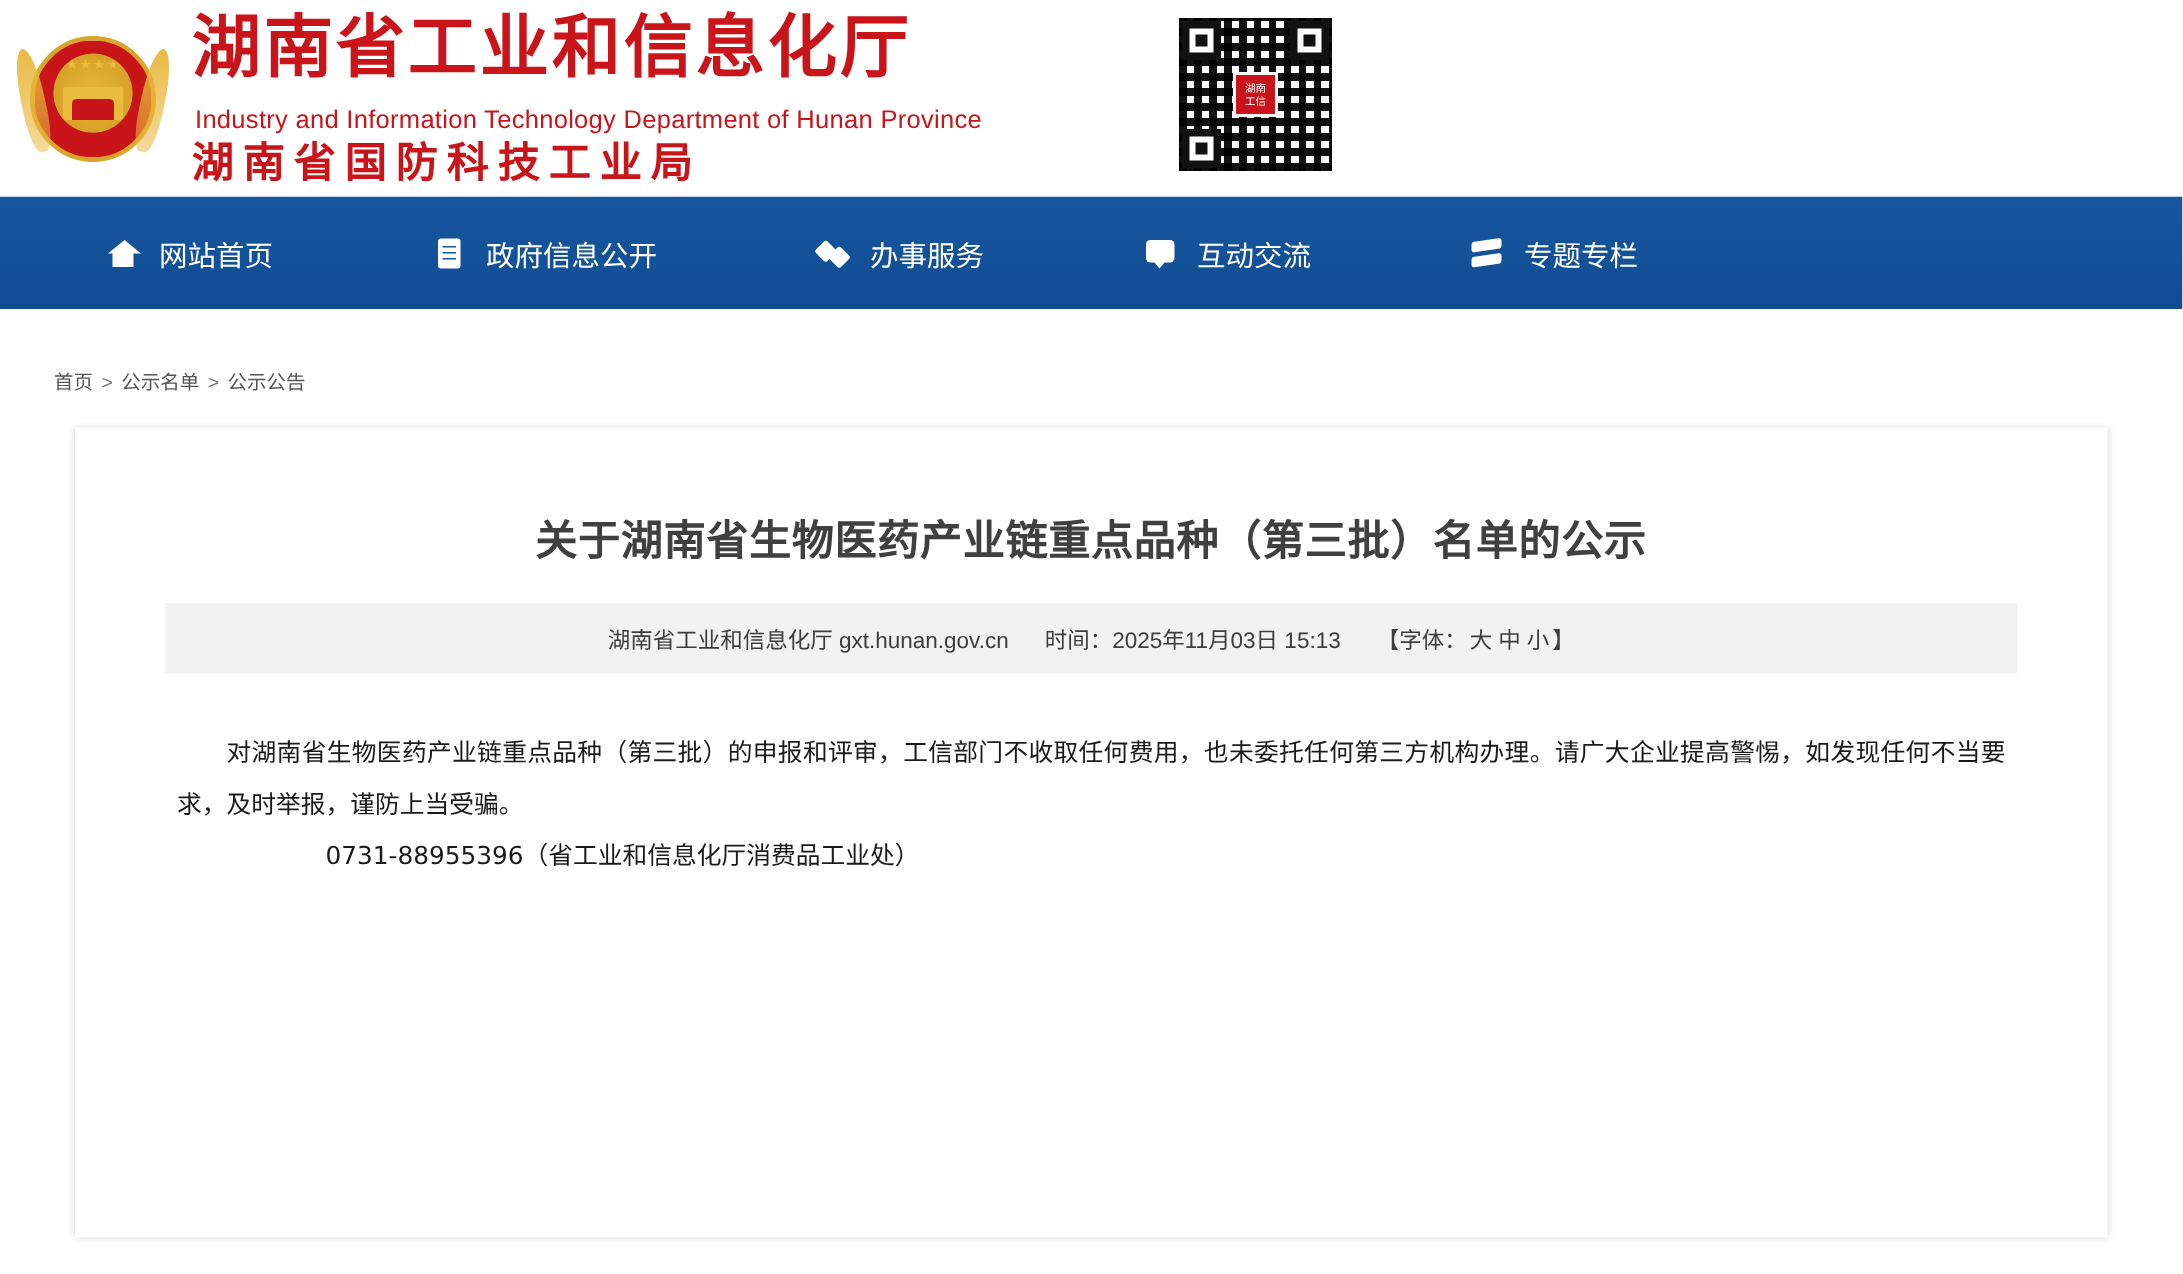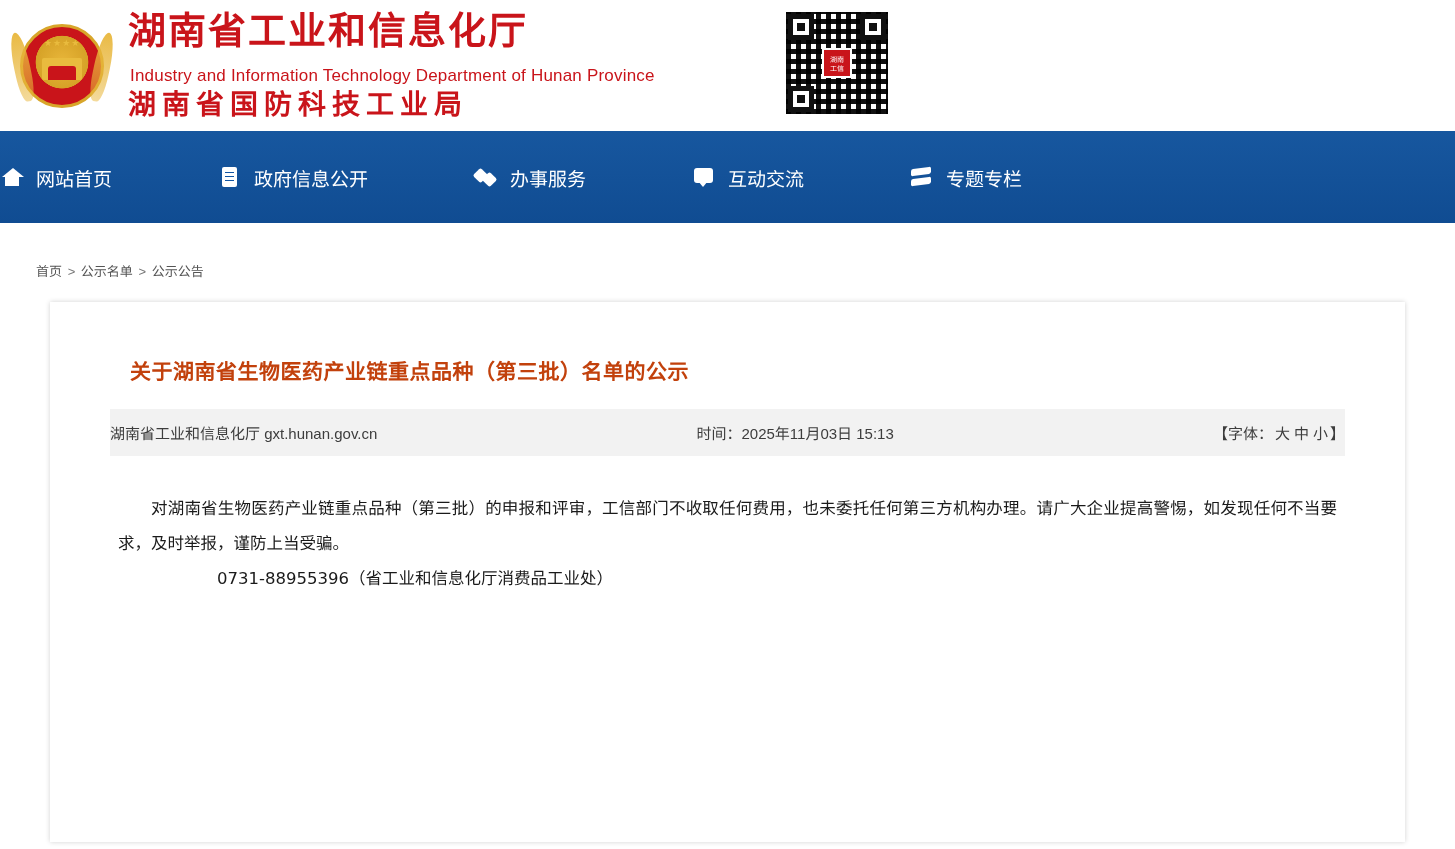--- a/index.html
+++ b/index.html
@@ -68,21 +68,21 @@
   .emblem .wheat-r { right: 0px; transform: rotate(12deg); }
 
   .titles {
     margin-left: 18px;
     flex: none;
   }
   .title-cn1 {
     font-family: Liberation Sans, sans-serif;
     color: #c9141a;
     font-weight: bold;
-    font-size: 38px;
+    font-size: 46px;
     letter-spacing: 2px;
     line-height: 1.15;
   }
   .title-en {
     color: #c9141a;
     font-size: 17px;
     letter-spacing: .2px;
     margin: 12px 0 3px 2px;
   }
   .title-cn2 {
@@ -142,25 +142,26 @@
     text-align: center;
     font-size: 14.5px;
     color: #666;
     font-family: "Liberation Sans", sans-serif;
     background: transparent;
   }
   .search-box input::placeholder { color: #6f7173; }
 
   
   .nav {
-    height: 92px;
+    height: 75px;
     background: #1155a3;
     background: linear-gradient(180deg,#17579f 0%, #104c92 100%);
     display: flex;
     align-items: center;
+    padding-left: 70px;
   }
   .nav-item {
     display: flex;
     align-items: center;
     color: #fff;
     font-size: 19px;
     font-family: "DejaVu Sans", sans-serif;
     margin-right: 106px;
     cursor: pointer;
     white-space: nowrap;
@@ -230,34 +231,35 @@
 
   
   .page-wrap {
     margin: 22px 50px 0 50px;
     background: #fff;
     box-shadow: 0 0 5px rgba(0,0,0,.18);
     padding: 40px 60px 60px 60px;
     min-height: 540px;
   }
   .art-title {
-    color: #c2410c;
+    text-align: center;
+    color: #404040;
     font-family: "DejaVu Sans", sans-serif;
     font-weight: bold;
-    font-size: 21px;
+    font-size: 28px;
     letter-spacing: .5px;
     padding: 16px 20px 22px;
     line-height: 1.4;
   }
   .art-meta {
     background: #f2f2f2;
     height: 47px;
     display: flex;
     align-items: center;
-    justify-content: space-between;
+    justify-content: center;
     font-size: 15px;
     color: #3d3d3d;
     gap: 24px;
   }
   .art-meta .fs a { color: #3d3d3d; text-decoration: none; cursor: pointer; padding: 0 2px; }
   .art-body {
     padding: 36px 8px 0 8px;
     font-size: 16.5px;
     line-height: 2.1;
     color: #1a1a1a;

